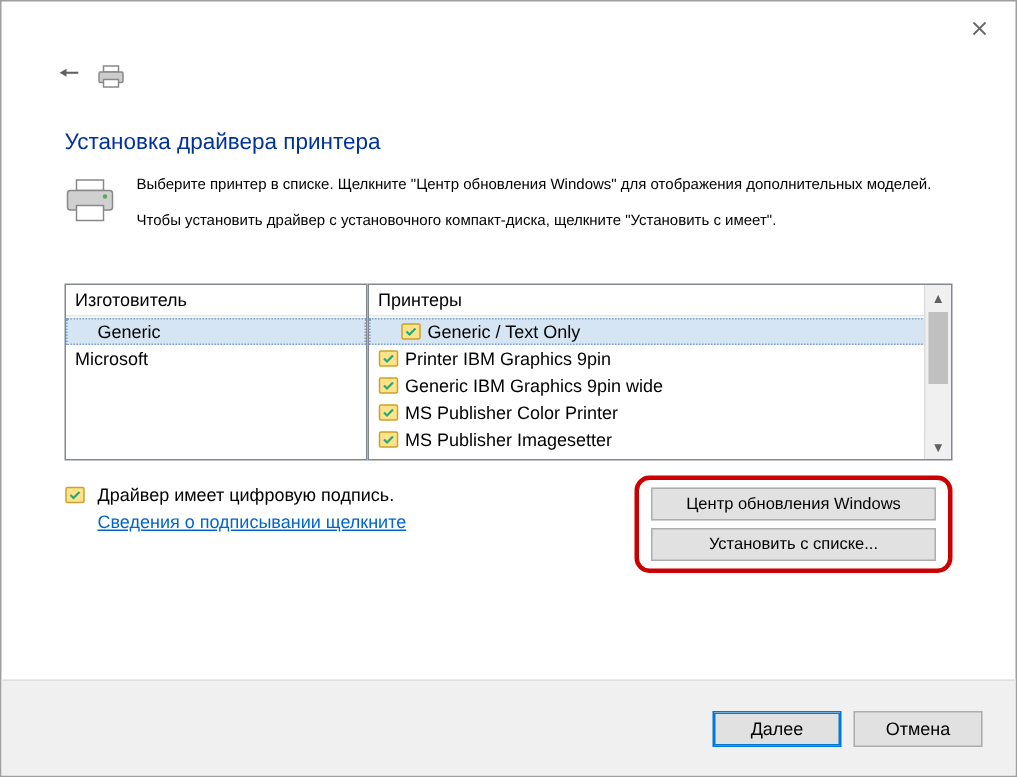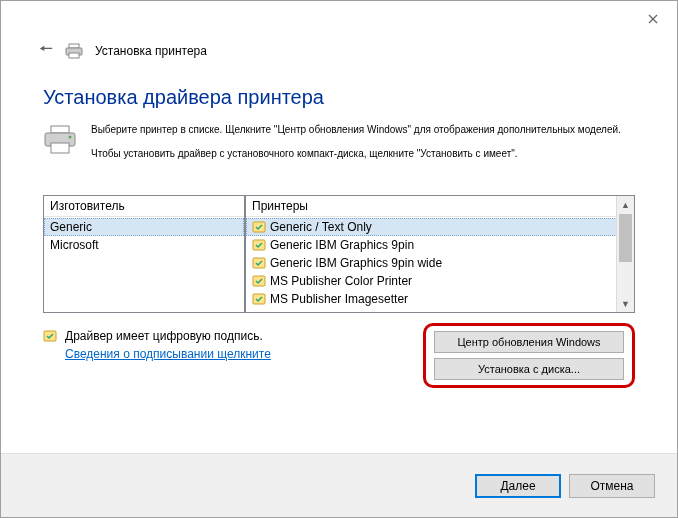--- a/index.html
+++ b/index.html
@@ -61,21 +61,21 @@
   .printer-icon-sm {
     width: 18px;
     height: 16px;
   }
   .wizard-title {
     font-size: 12px;
     color: #000;
   }
   .section-title {
     color: #003399;
-    font-size: 20px;
+    font-size: 15px;
     margin-bottom: 14px;
     margin-top: 22px;
   }
   .info-block {
     display: flex;
     gap: 14px;
     margin-bottom: 20px;
   }
   .printer-icon-lg {
     flex: 0 0 34px;
@@ -142,21 +142,21 @@
     padding: 2px 6px;
     display: flex;
     align-items: center;
     gap: 4px;
     font-size: 12px;
     white-space: nowrap;
   }
   .list-item.selected {
     background: #d6e5f3;
     border: 1px dotted #7da2ce;
-    padding: 1px 5px;
+    padding: 1px 20px;
   }
   .sig-icon {
     width: 14px; height: 14px;
     display:inline-flex;align-items:center;justify-content:center;
   }
 
   .signature-row {
     display: flex;
     align-items: flex-start;
     margin-top: 16px;
@@ -232,21 +232,20 @@
 
   <div class="content">
 
     <div class="header-line">
       <span class="back-arrow">🠔</span>
       <svg class="printer-icon-sm" viewBox="0 0 18 16">
         <rect x="4" y="1" width="10" height="4" fill="#fff" stroke="#888"></rect>
         <rect x="1" y="5" width="16" height="7" rx="1" fill="#ccc" stroke="#888"></rect>
         <rect x="4" y="10" width="10" height="5" fill="#fff" stroke="#888"></rect>
       </svg>
-      <span class="wizard-title">Установка принтера</span>
     </div>
 
     <div class="section-title">Установка драйвера принтера</div>
 
     <div class="info-block">
       <svg class="printer-icon-lg" viewBox="0 0 34 30">
         <rect x="8" y="1" width="18" height="7" fill="#fff" stroke="#888"></rect>
         <rect x="2" y="8" width="30" height="13" rx="2" fill="#d0d0d0" stroke="#888"></rect>
         <circle cx="27" cy="12" r="1.5" fill="#5a5"></circle>
         <rect x="8" y="18" width="18" height="10" fill="#fff" stroke="#888"></rect>
@@ -283,21 +282,21 @@
             </span>
             <span>Generic / Text Only</span>
           </div>
           <div class="list-item">
             <span class="sig-icon">
               <svg width="14" height="14" viewBox="0 0 14 14">
                   <rect x="1" y="2" width="12" height="10" rx="1" fill="#ffe28a" stroke="#caa32a"></rect>
                   <path d="M4 7 l2 2 l4 -4" stroke="#2a7" stroke-width="1.5" fill="none"></path>
                 </svg>
             </span>
-            <span>Generic IBM Graphics 9pin</span>
+            <span>Printer IBM Graphics 9pin</span>
           </div>
           <div class="list-item">
             <span class="sig-icon">
               <svg width="14" height="14" viewBox="0 0 14 14">
                   <rect x="1" y="2" width="12" height="10" rx="1" fill="#ffe28a" stroke="#caa32a"></rect>
                   <path d="M4 7 l2 2 l4 -4" stroke="#2a7" stroke-width="1.5" fill="none"></path>
                 </svg>
             </span>
             <span>Generic IBM Graphics 9pin wide</span>
           </div>
@@ -337,21 +336,21 @@
               <path d="M4 7 l2 2 l4 -4" stroke="#2a7" stroke-width="1.5" fill="none"></path>
             </svg>
         </span>
         <div class="sig-text">
           <span>Драйвер имеет цифровую подпись.</span><br>
           <a>Сведения о подписывании щелкните</a>
         </div>
       </div>
       <div class="highlight-box">
         <button class="wide-btn">Центр обновления Windows</button>
-        <button class="wide-btn">Установка с диска...</button>
+        <button class="wide-btn">Установить с списке...</button>
       </div>
     </div>
 
   </div>
 
   <div class="footer">
     <button class="primary">Далее</button>
     <button>Отмена</button>
   </div>
 

